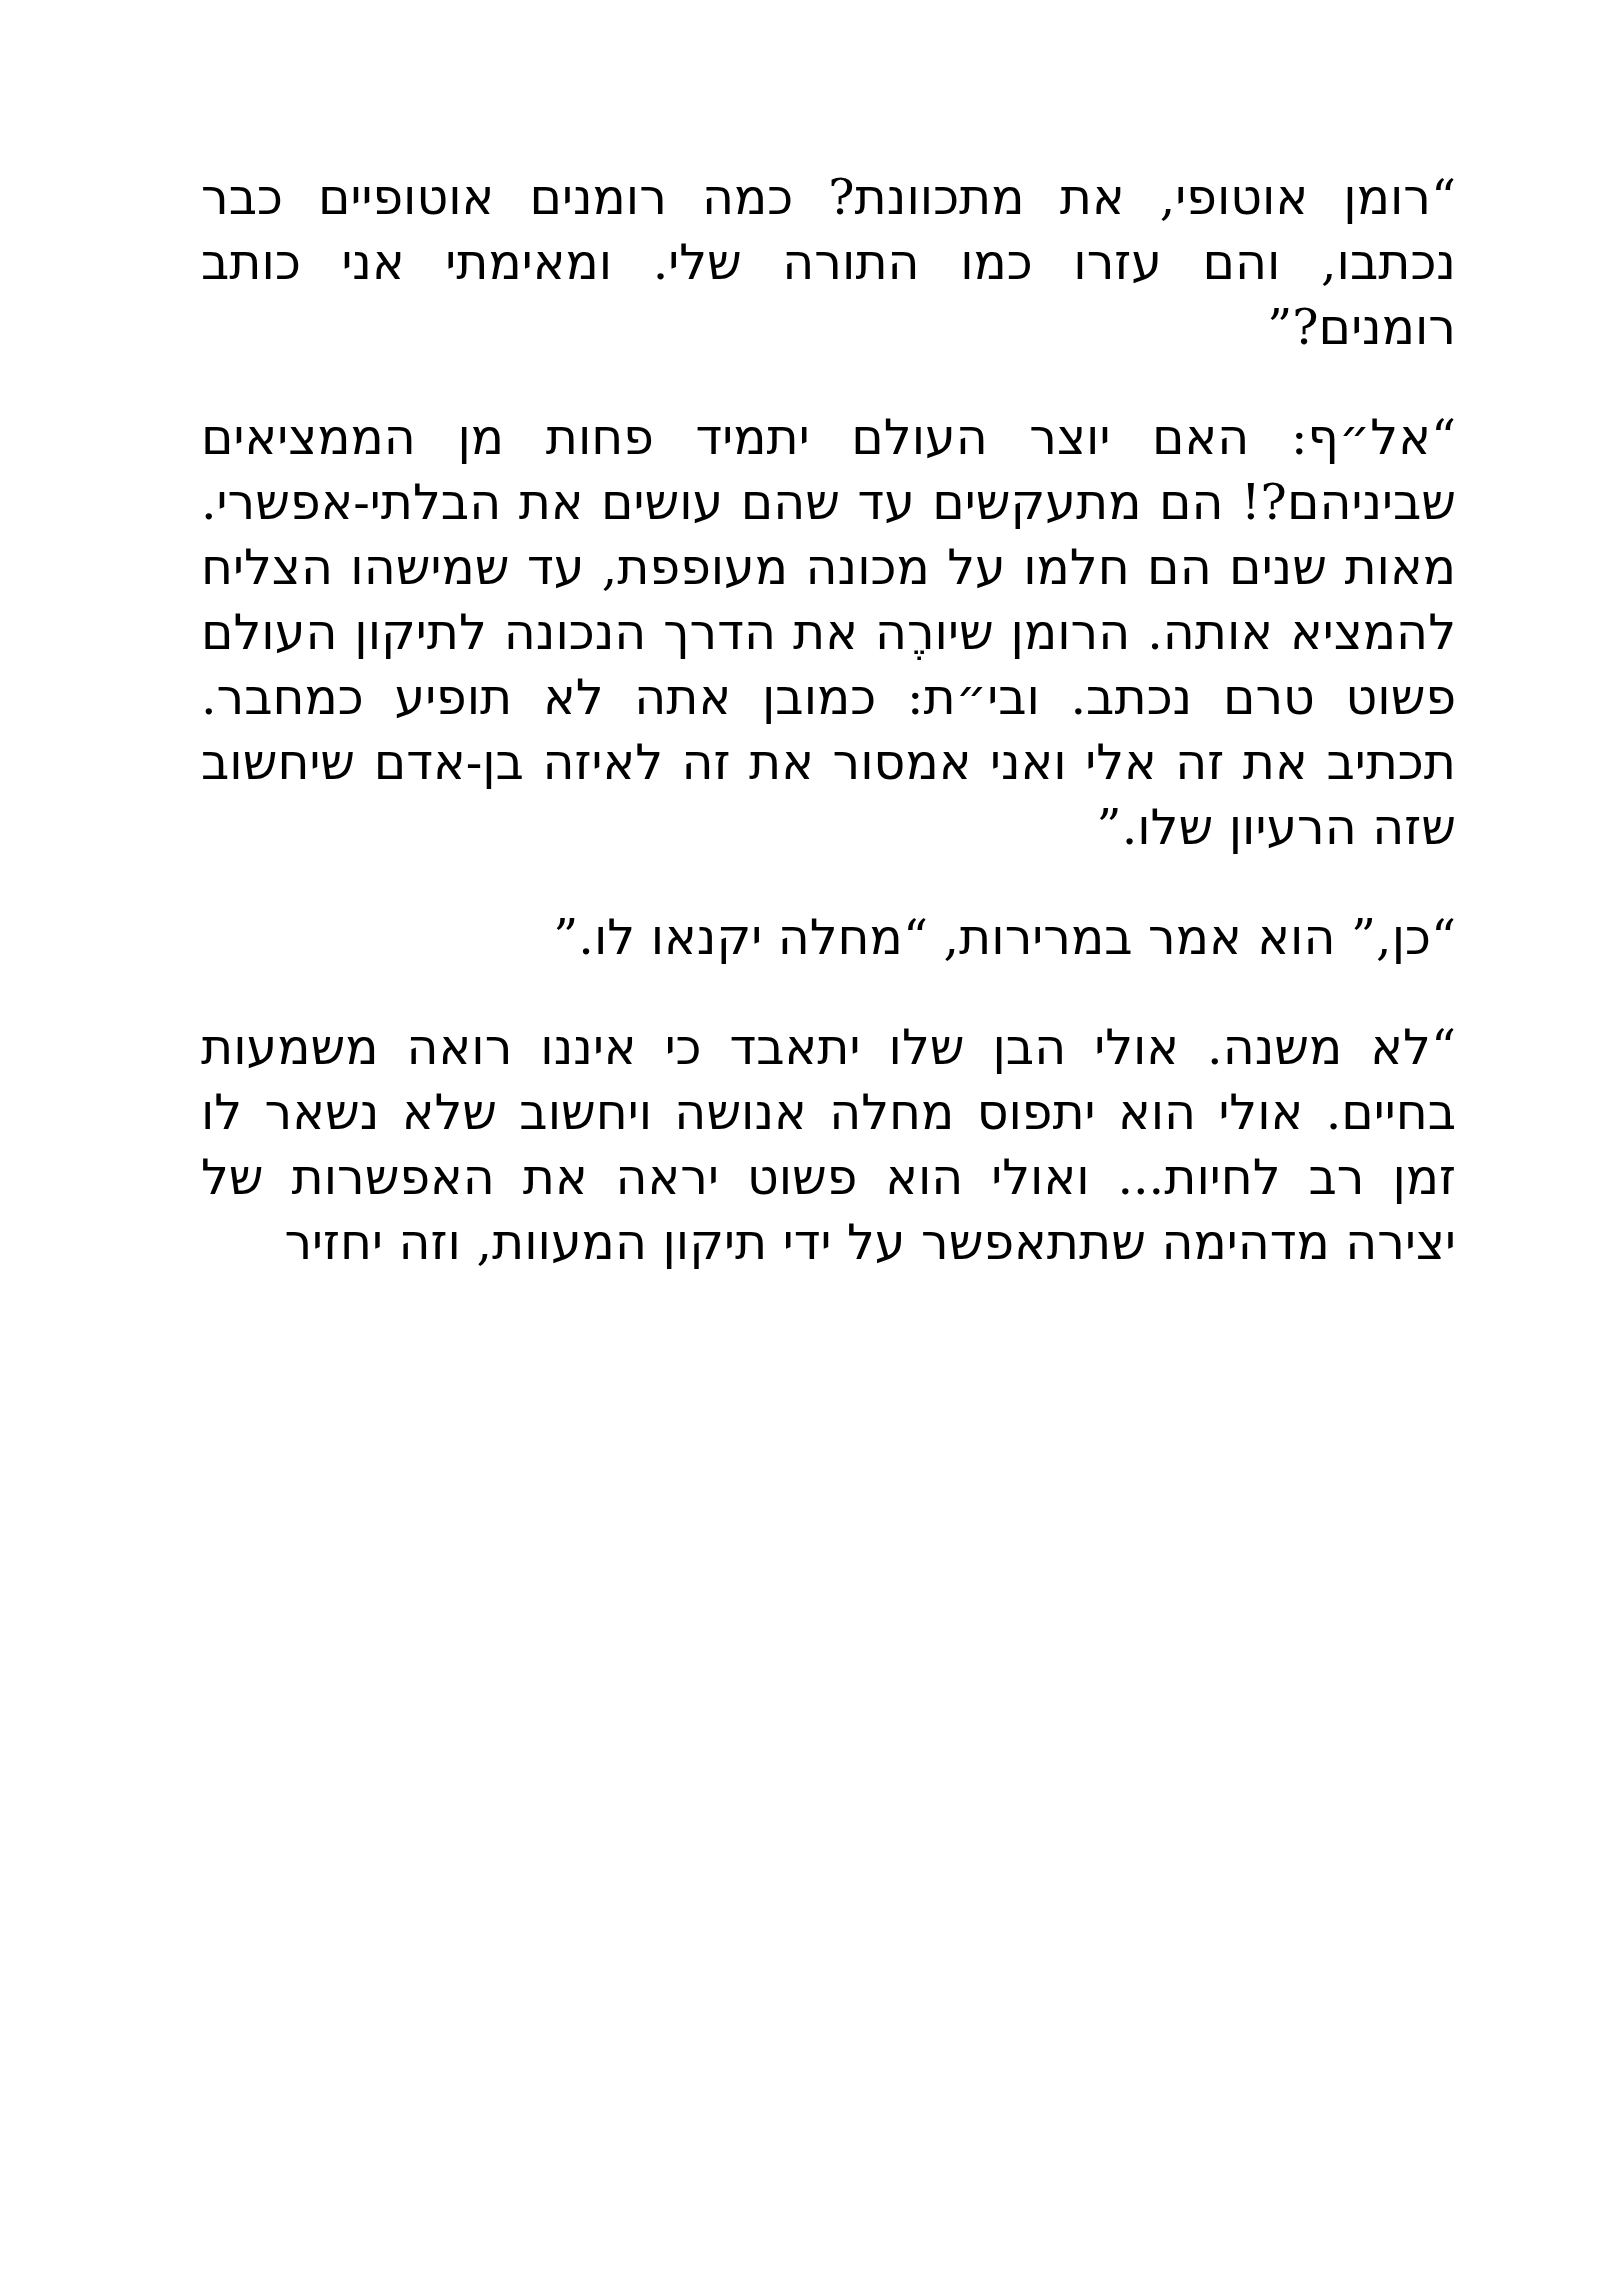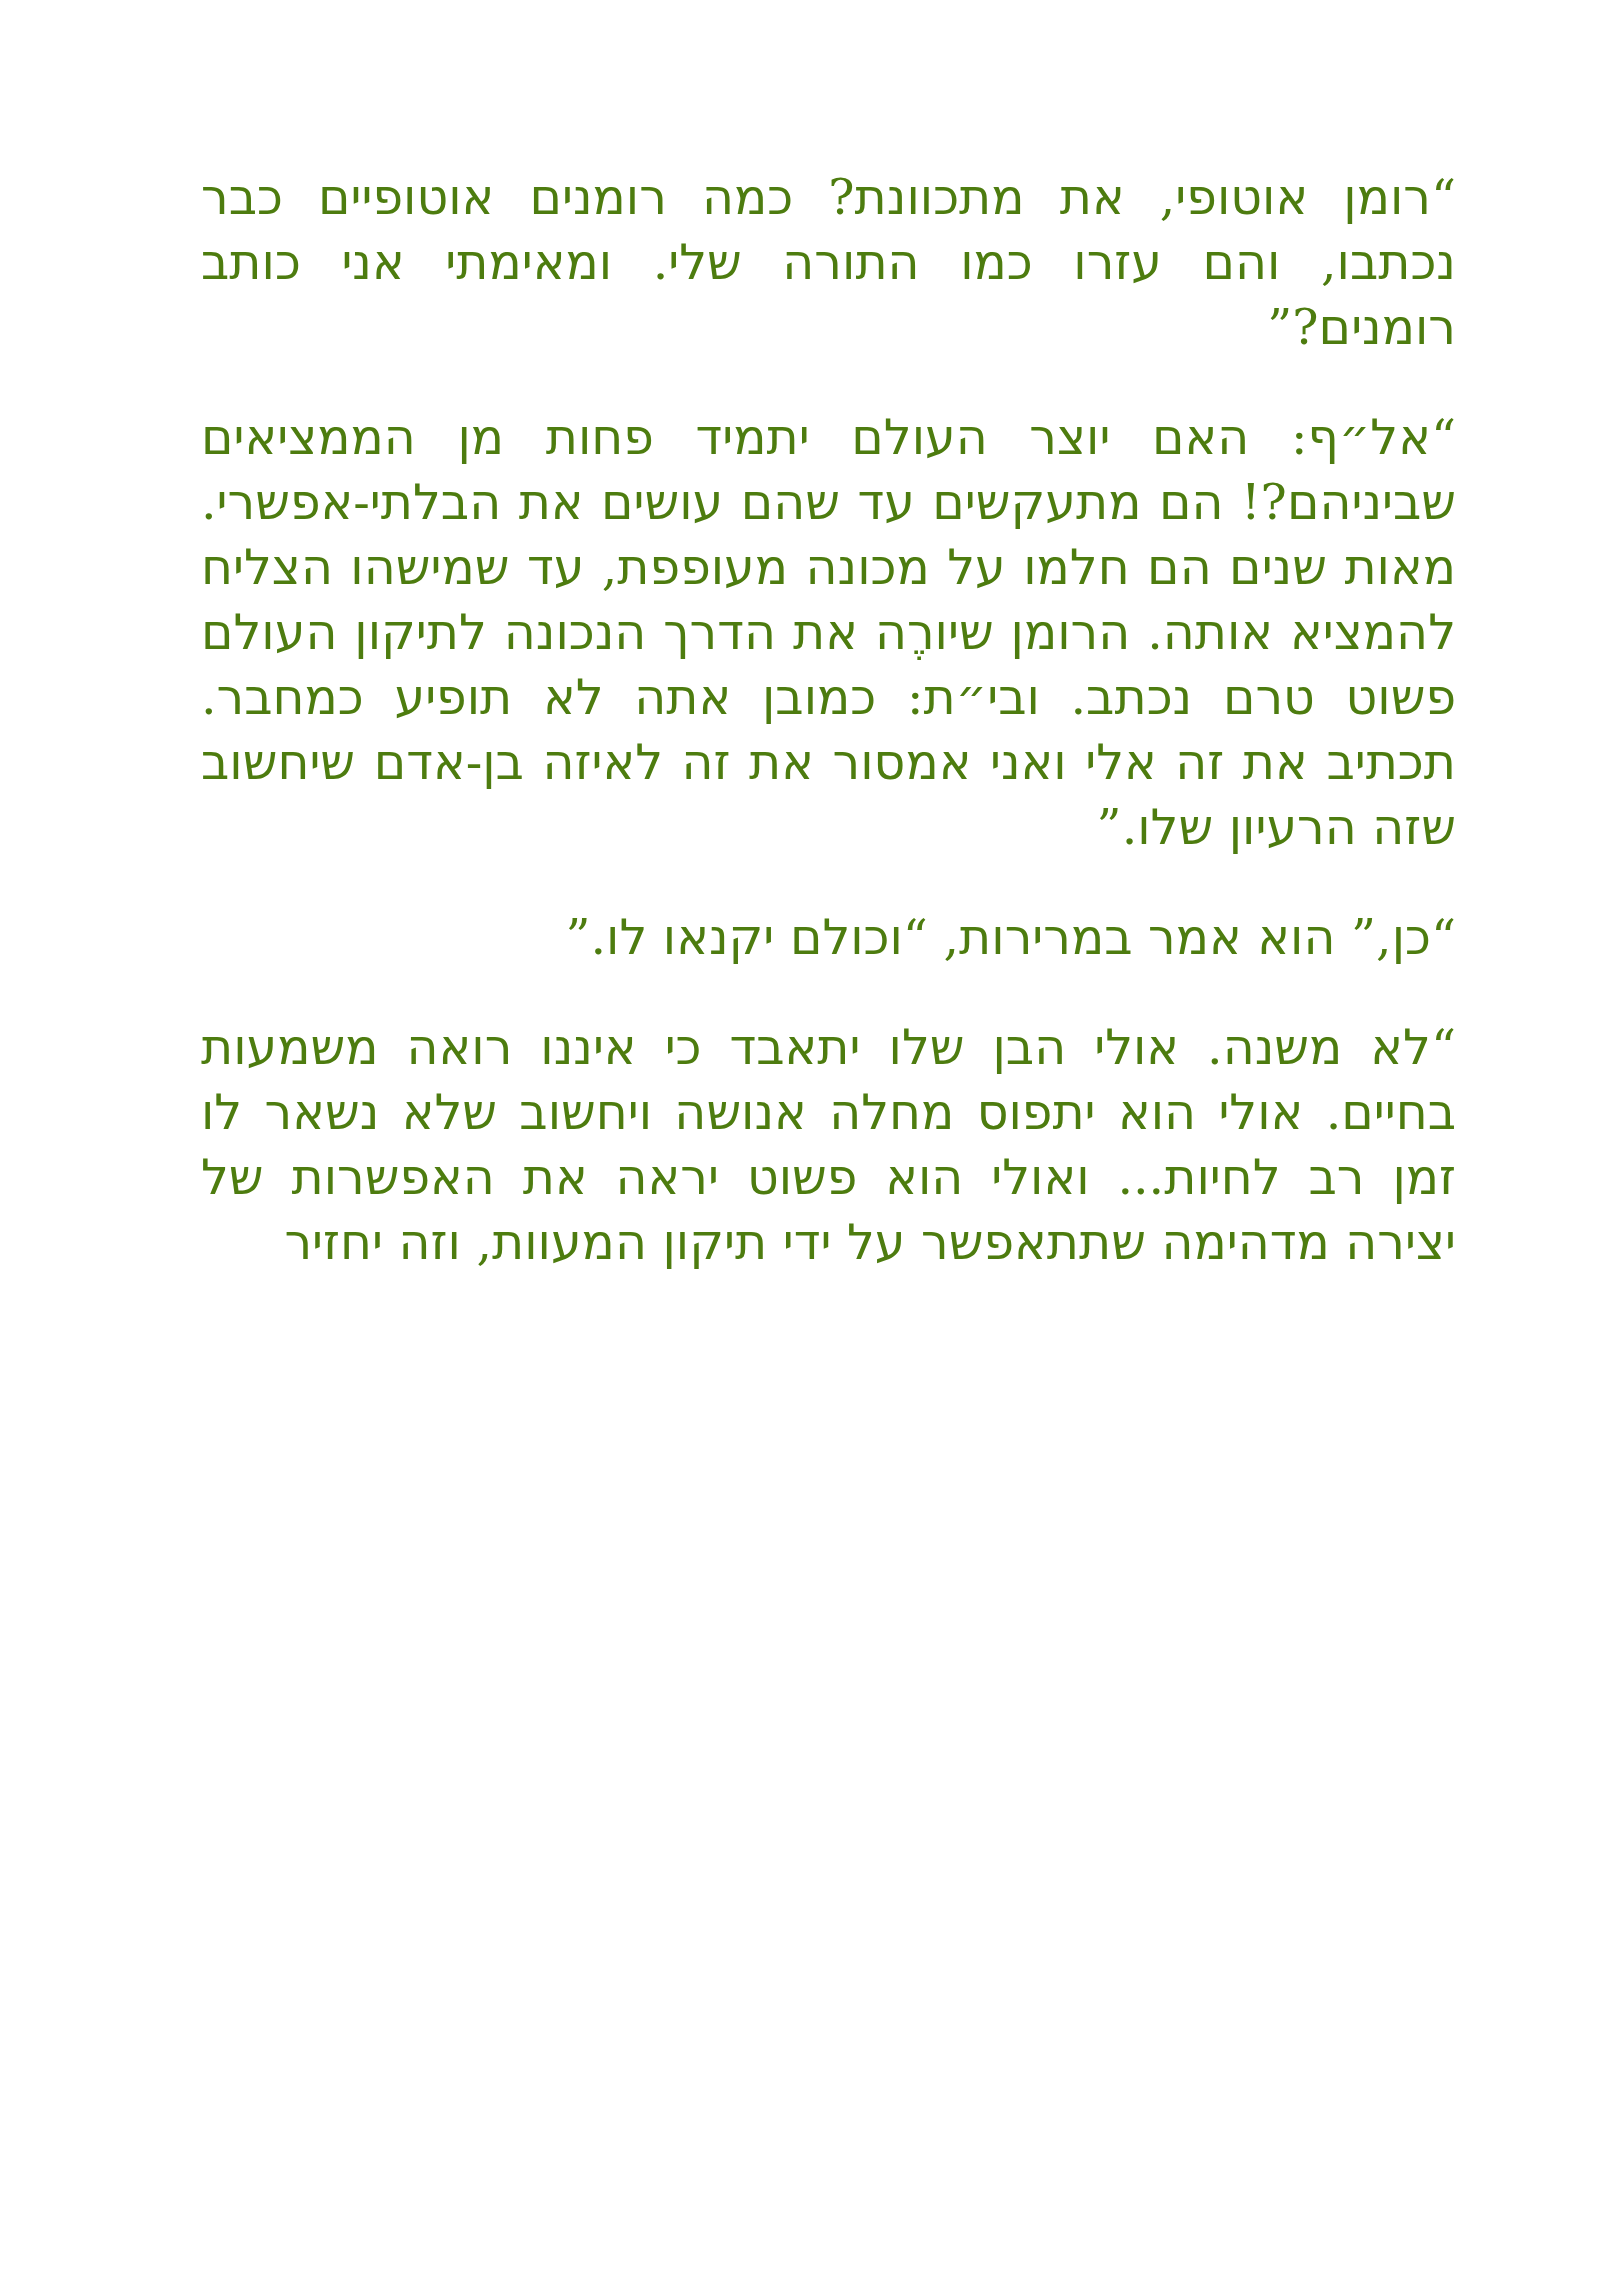--- a/index.html
+++ b/index.html
@@ -19,21 +19,21 @@
     background: #ffffff;
     overflow: hidden;
   }
   .text-block {
     position: absolute;
     top: 165px;
     right: 165px;
     left: 201px;
     direction: rtl;
     unicode-bidi: embed;
-    color: #4d7c0f;
+    color: #000000;
     font-size: 49px;
     line-height: 65px;
     text-align: justify;
     text-align-last: right;
     text-justify: inter-word;
   }
   .text-block p {
     margin: 0 0 45px 0;
     padding: 0;
   }
@@ -42,17 +42,17 @@
   }
 </style>
 </head>
 <body>
 
 <main class="book-page">
   <section class="text-block" id="text-block">
 
   <p>“רומן אוטופי, את מתכוונת? כמה רומנים אוטופיים כבר נכתבו, והם עזרו כמו התורה שלי. ומאימתי אני כותב רומנים?”</p>
       <p>“אל״ף: האם יוצר העולם יתמיד פחות מן הממציאים שביניהם?! הם מתעקשים עד שהם עושים את הבלתי-אפשרי. מאות שנים הם חלמו על מכונה מעופפת, עד שמישהו הצליח להמציא אותה. הרומן שיורֶה את הדרך הנכונה לתיקון העולם פשוט טרם נכתב. ובי״ת: כמובן אתה לא תופיע כמחבר. תכתיב את זה אלי ואני אמסור את זה לאיזה בן-אדם שיחשוב שזה הרעיון שלו.”</p>
-      <p>“כן,” הוא אמר במרירות, “וכולם יקנאו לו.”</p>
+      <p>“כן,” הוא אמר במרירות, “מחלה יקנאו לו.”</p>
       <p>“לא משנה. אולי הבן שלו יתאבד כי איננו רואה משמעות בחיים. אולי הוא יתפוס מחלה אנושה ויחשוב שלא נשאר לו זמן רב לחיות... ואולי הוא פשוט יראה את האפשרות של יצירה מדהימה שתתאפשר על ידי תיקון המעוות, וזה יחזיר</p>
     </section>
 </main>
 
 
 </body></html>

